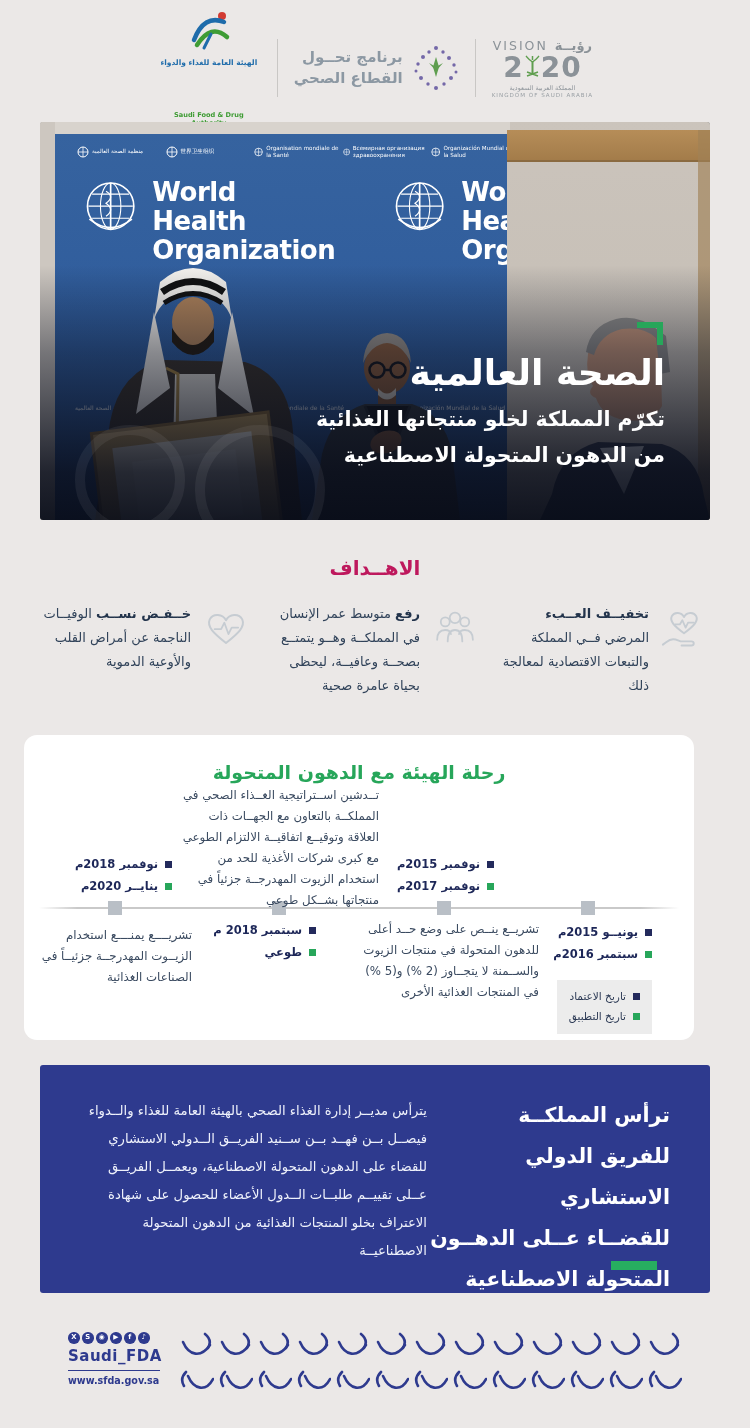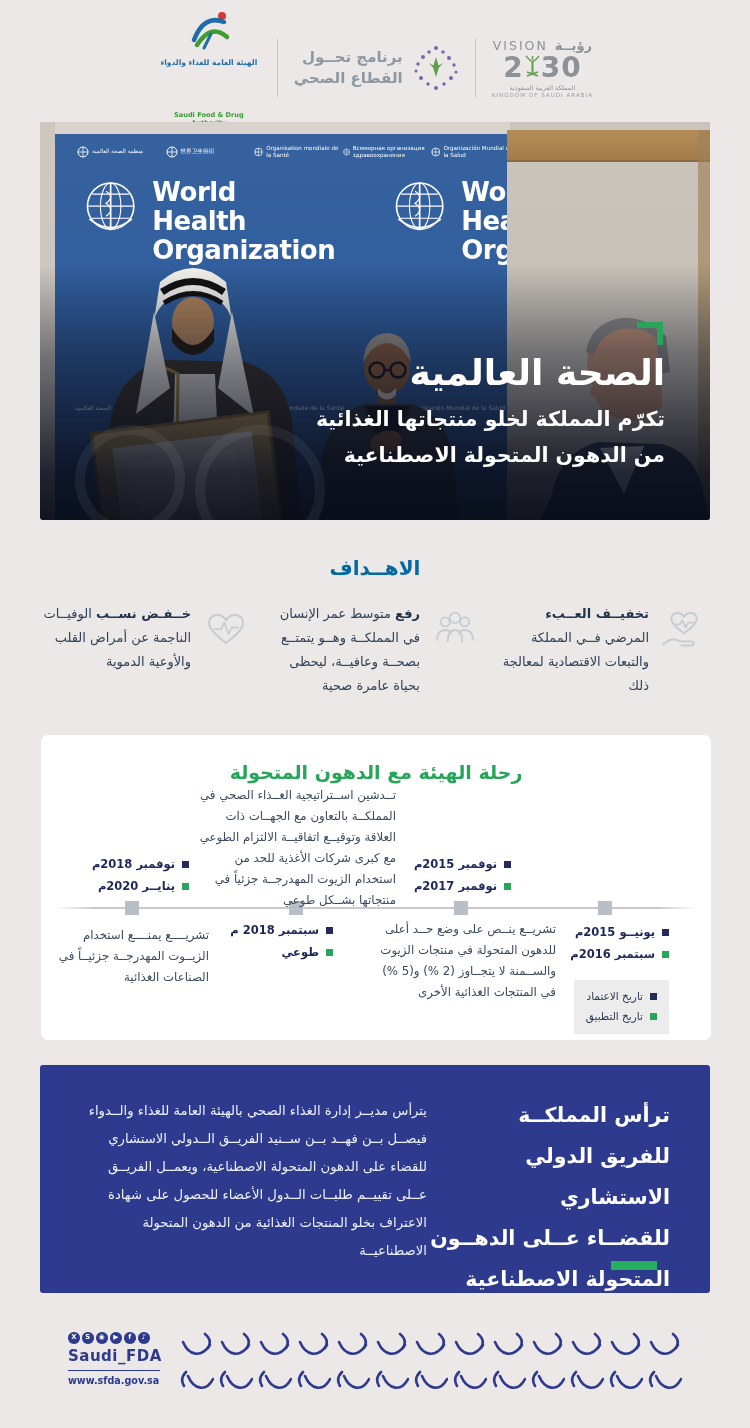--- a/index.html
+++ b/index.html
@@ -45,29 +45,29 @@
     background:linear-gradient(180deg, rgba(10,16,32,0) 36%, rgba(10,16,32,.45) 58%, rgba(9,13,26,.88) 88%, rgba(8,12,24,.95) 100%); }
   .hero-watermark { position:absolute; left:30px; bottom:-40px; z-index:7; opacity:.06; }
 
   .headline { position:absolute; right:45px; bottom:46px; z-index:8; direction:rtl; text-align:right; color:#fff; }
   .quote-mark { width:20px; height:17px; border-top:6px solid #27a65a; border-right:6px solid #27a65a; margin:0 2px 8px auto; }
   .headline h1 { margin:0 0 10px 0; font-size:36px; font-weight:bold; line-height:1.1; }
   .headline p { margin:0; font-size:20.5px; font-weight:bold; line-height:1.75; }
 
   
   .objectives { position:absolute; left:40px; top:556px; width:670px; }
-  .obj-title { text-align:center; color:#0369a1; font-weight:bold; font-size:20px; }
+  .obj-title { text-align:center; color:#be185d; font-weight:bold; font-size:20px; }
   .obj-row { display:flex; direction:rtl; justify-content:space-between; margin-top:22px; }
   .obj-item { display:flex; gap:9px; width:212px; }
   .obj-icon { flex:0 0 auto; margin-top:2px; }
   .obj-text { direction:rtl; text-align:right; font-size:13px; color:#31435a; line-height:1.85; }
   .obj-text b { color:#23344c; }
 
   
-  .tl-card { position:absolute; left:41px; top:735px; width:670px; height:305px; background:#ffffff; border-radius:7px; }
+  .tl-card { position:absolute; left:24px; top:735px; width:670px; height:305px; background:#ffffff; border-radius:13px; }
   .tl-title { text-align:center; color:#27a65a; font-weight:bold; font-size:19px; padding-top:26px; }
   .tl-line { position:absolute; top:172px; left:15px; width:640px; height:2px;
              background:linear-gradient(90deg, rgba(201,201,201,0), #c9c9c9 6%, #c9c9c9 94%, rgba(201,201,201,0)); }
   .tl-node { position:absolute; top:166px; width:14px; height:14px; background:#b9bfc6; }
   .tl-text { position:absolute; direction:rtl; text-align:right; font-size:11.8px; color:#3a4a60; line-height:1.78; }
   .tl-dates { position:absolute; direction:rtl; text-align:right; }
   .tl-date { font-size:11.5px; font-weight:bold; color:#1d2758; line-height:1.95; }
   .sq { display:inline-block; width:7px; height:7px; margin-left:7px; vertical-align:baseline; }
   .sq-navy { background:#232a5c; }
   .sq-green { background:#27a65a; }
@@ -148,21 +148,21 @@
         <span>VISION</span>
         <span class="v-roya">رؤيــة</span>
       </div>
       <div class="v-row2">
         <span>2</span>
         <svg width="17" height="24" viewBox="0 0 17 24">
           <path d="M8.5 6 V20" stroke="#5f9e4f" stroke-width="2"></path>
           <path d="M8.5 7 C4 4, 3 2, 2 1 M8.5 7 C13 4, 14 2, 15 1 M8.5 5 V1" stroke="#5f9e4f" stroke-width="1.5" fill="none"></path>
           <path d="M3 21 L14 17 M3 17 L14 21" stroke="#5f9e4f" stroke-width="1.5"></path>
         </svg>
-        <span>30</span>
+        <span>20</span>
       </div>
       <div class="v-row3">المملكة العربية السعودية</div>
       <div class="v-row4">KINGDOM OF SAUDI ARABIA</div>
     </div>
   </div>
 
   <div class="hero">
     <div class="backdrop">
       <div class="who-mini-row">
         <div class="who-mini">

